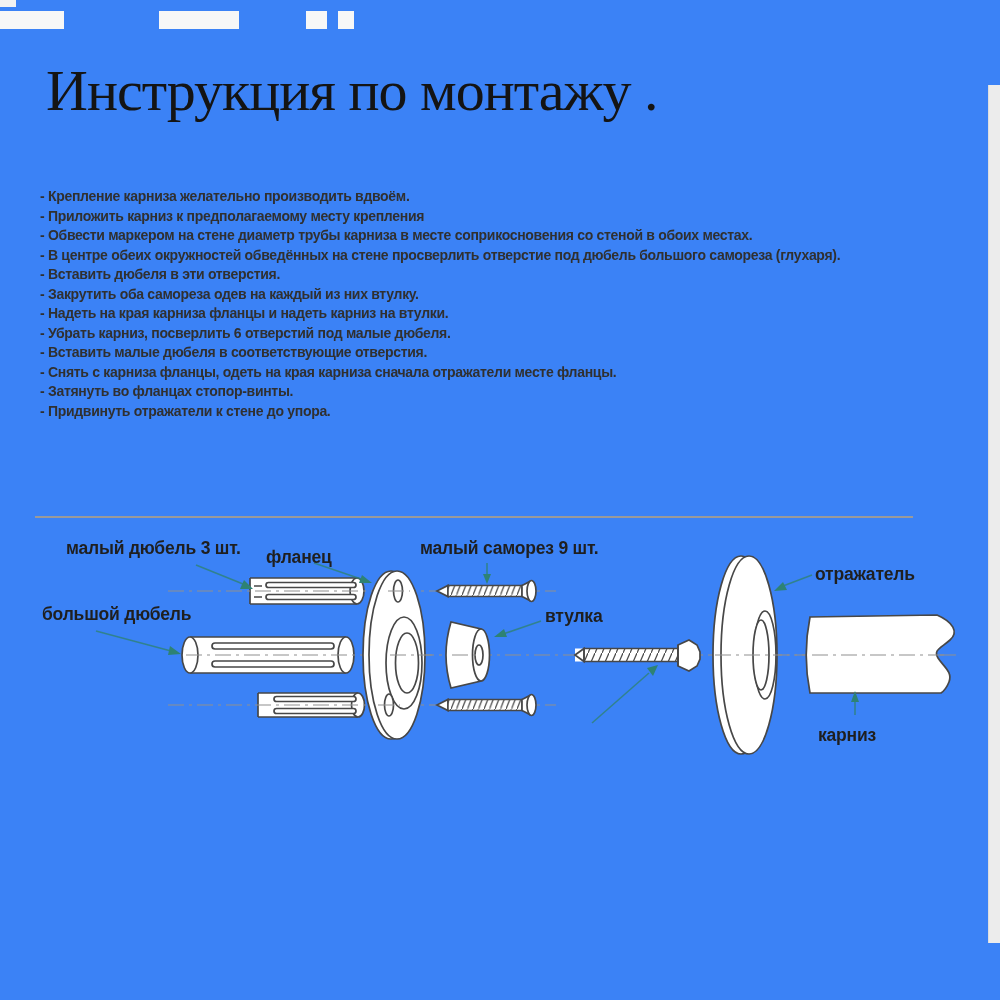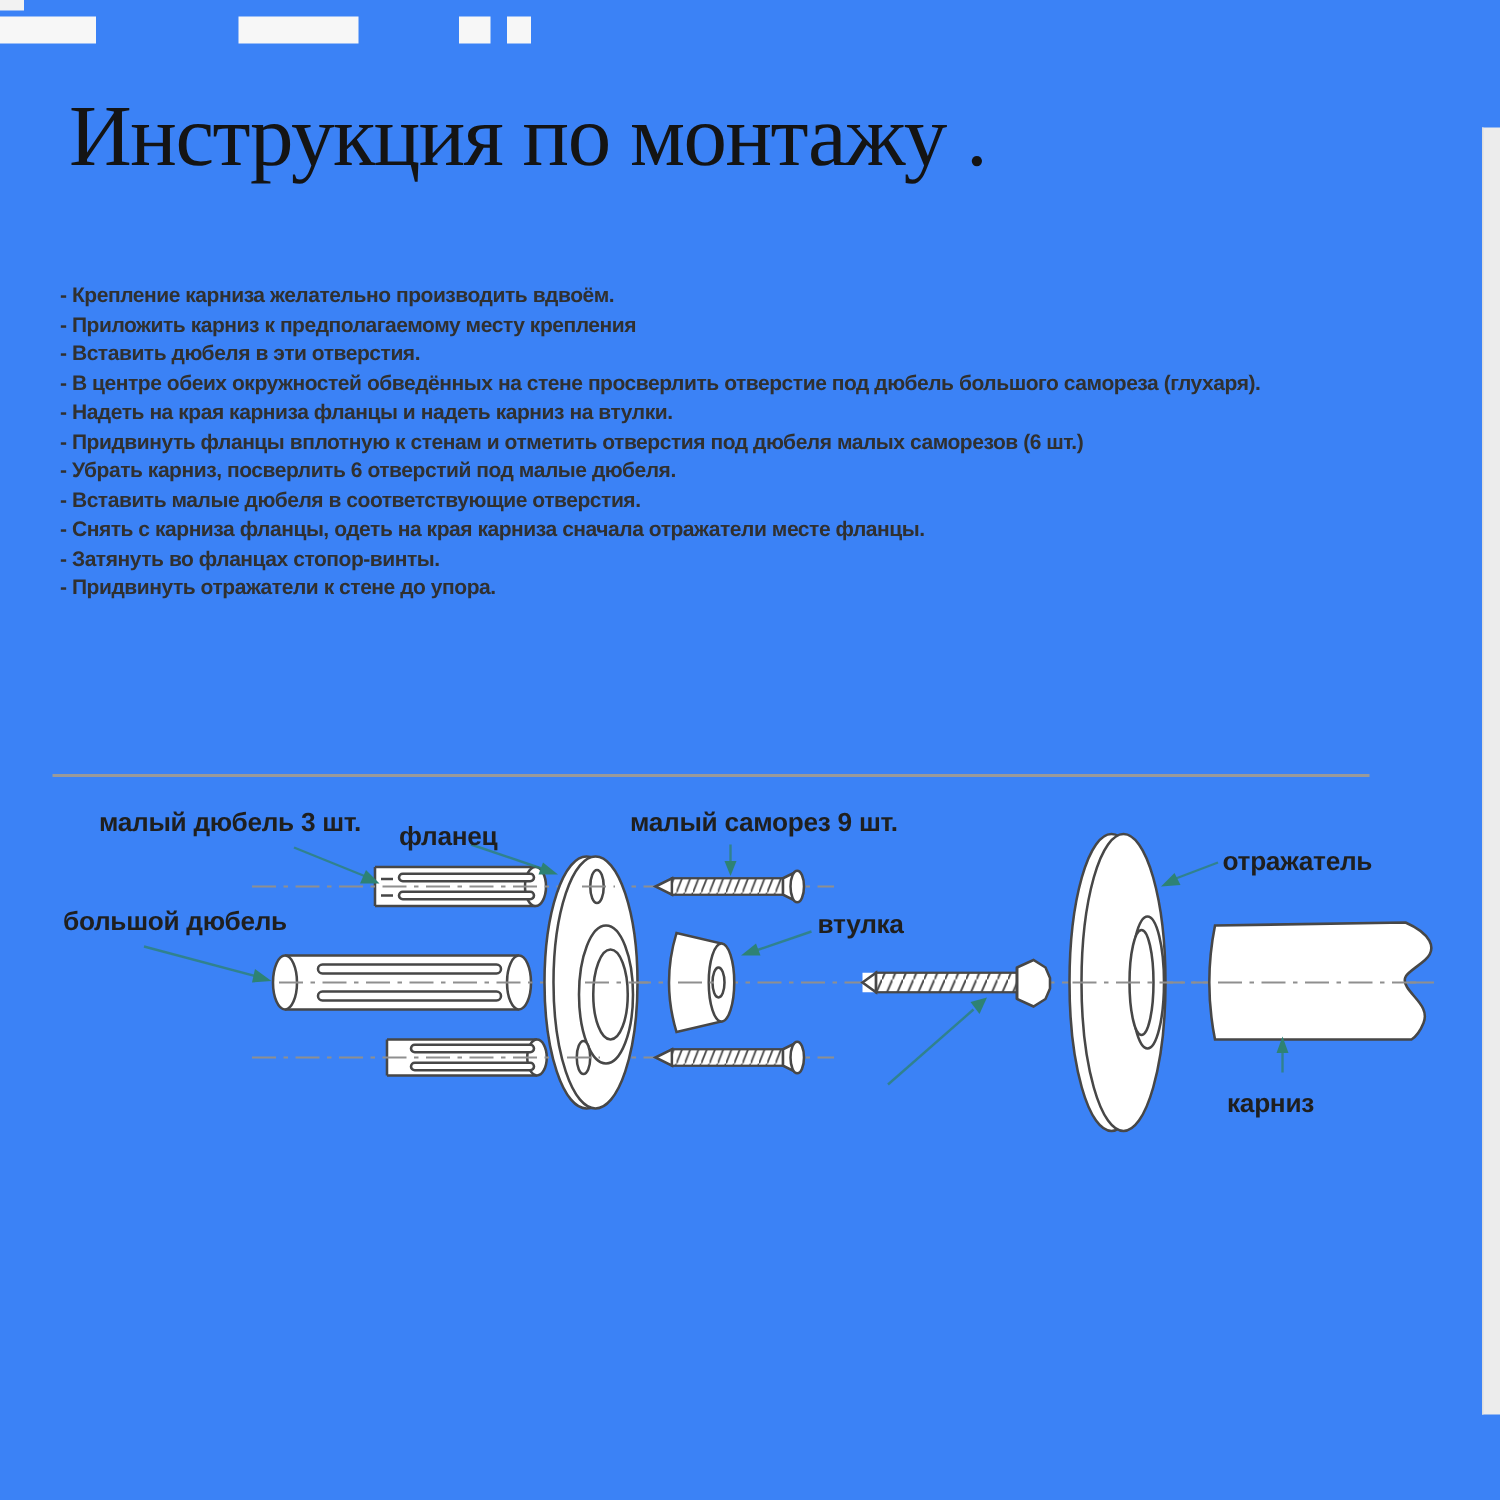--- a/index.html
+++ b/index.html
@@ -57,24 +57,25 @@
   <div class="ghost" style="left:306px;top:11px;width:21px;height:18px;"></div>
   <div class="ghost" style="left:338px;top:11px;width:16px;height:18px;"></div>
 
   <div id="edge-strip"></div>
 
   <div id="title">Инструкция по монтажу .</div>
 
   <div id="instructions">
     <div class="instr">- Крепление карниза желательно производить вдвоём.</div>
     <div class="instr">- Приложить карниз к предполагаемому месту крепления</div>
+    <div class="instr">- Обвести маркером на стене диаметр трубы карниза в месте соприкосновения со стеной в обоих местах.</div>
+    <div class="instr">- В центре обеих окружностей обведённых на стене просверлить отверстие под дюбель большого самореза (глухаря).</div>
     <div class="instr">- Вставить дюбеля в эти отверстия.</div>
-    <div class="instr">- В центре обеих окружностей обведённых на стене просверлить отверстие под дюбель большого самореза (глухаря).</div>
+    <div class="instr">- Закрутить оба самореза одев на каждый из них втулку.</div>
     <div class="instr">- Надеть на края карниза фланцы и надеть карниз на втулки.</div>
-    <div class="instr">- Придвинуть фланцы вплотную к стенам и отметить отверстия под дюбеля малых саморезов (6 шт.)</div>
     <div class="instr">- Убрать карниз, посверлить 6 отверстий под малые дюбеля.</div>
     <div class="instr">- Вставить малые дюбеля в соответствующие отверстия.</div>
     <div class="instr">- Снять с карниза фланцы, одеть на края карниза сначала отражатели месте фланцы.</div>
     <div class="instr">- Затянуть во фланцах стопор-винты.</div>
     <div class="instr">- Придвинуть отражатели к стене до упора.</div>
   </div>
 
   <div id="separator"></div>
 
   <div id="diagram">

